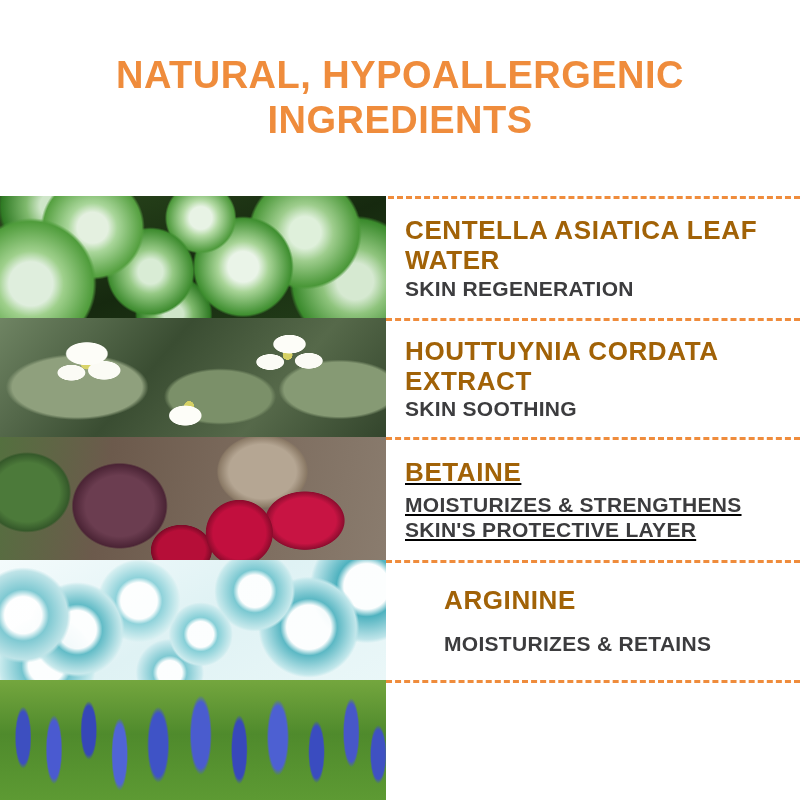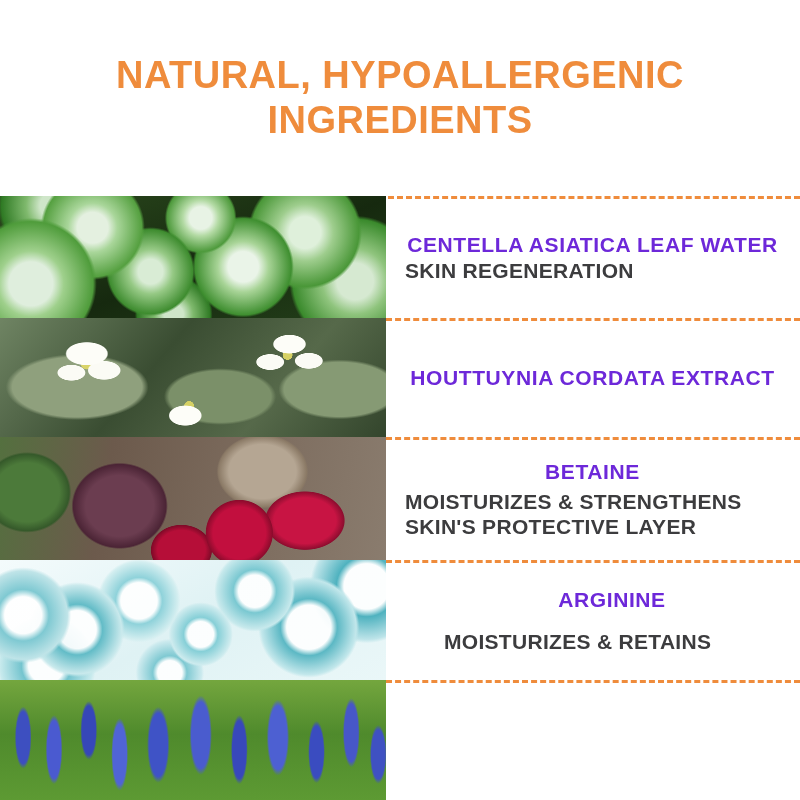--- a/index.html
+++ b/index.html
@@ -168,41 +168,40 @@
   
   .text-cell {
     flex: 1 1 auto;
     padding: 12px 20px 10px 19px;
     display: flex;
     flex-direction: column;
     justify-content: center;
   }
 
   .ingredient-name {
-    color: #6d28d9;
-    font-size: 21px;
+    color: #a16207;
+    font-size: 26px;
     font-weight: bold;
     letter-spacing: 0.6px;
     line-height: 1.16;
     text-transform: uppercase;
-    text-align: center;
   }
 
   .ingredient-benefit {
     color: #3c3c3e;
     font-size: 21px;
     font-weight: bold;
     letter-spacing: 0.3px;
     line-height: 1.2;
     text-transform: uppercase;
   }
 
   .row-1 { height: 122px; }
   .row-2 { height: 119px; border-radius: 6px; }
-  .row-3 { height: 123px; }
+  .row-3 { height: 123px; text-decoration: underline; }
   .row-4 { height: 120px; gap: 39px; }
   .row-5 { height: 120px; }
 
   .row-3 .ingredient-benefit,
   .row-5 .ingredient-benefit { margin-top: 5px; }
   .row-4 .ingredient-benefit { margin-top: 16px; }
 </style>
 </head>
 <body>
 
@@ -225,20 +224,21 @@
       </div>
     </div>
 
     <div class="row row-2">
       <div class="row-divider divider-right"></div>
       <div class="thumb">
         <div class="art art-houttuynia"></div>
       </div>
       <div class="text-cell">
         <div class="ingredient-name">HOUTTUYNIA CORDATA EXTRACT</div>
+        <div class="ingredient-benefit">SKIN SOOTHING</div>
       </div>
     </div>
 
     <div class="row row-3">
       <div class="row-divider divider-right"></div>
       <div class="thumb">
         <div class="art art-beet"></div>
       </div>
       <div class="text-cell">
         <div class="ingredient-name">BETAINE</div>

